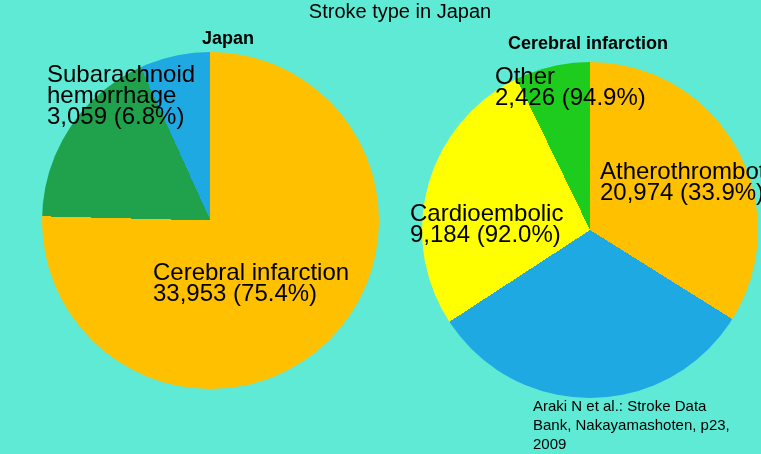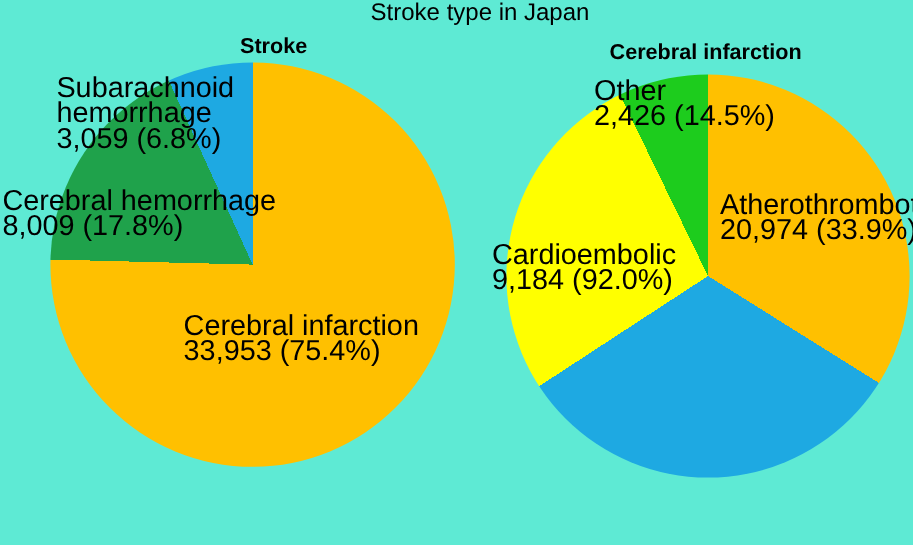--- a/index.html
+++ b/index.html
@@ -56,33 +56,34 @@
     white-space: pre-line;
   }
 </style>
 </head>
 <body>
 
 <div class="canvas">
 
   <div class="main-title">Stroke type in Japan</div>
 
-  <div class="chart-subtitle subtitle-left">Stroke</div>
+  <div class="chart-subtitle subtitle-left">Japan</div>
   <div class="pie pie-left" style="background: conic-gradient(rgb(255, 192, 0) 0deg, rgb(255, 192, 0) 271.44deg, rgb(31, 162, 75) 271.44deg, rgb(31, 162, 75) 335.52deg, rgb(30, 169, 226) 335.52deg, rgb(30, 169, 226) 360deg);"></div>
   <div class="slice-label lbl-subarachnoid">Subarachnoid
 hemorrhage
 3,059 (6.8%)</div>
-  <div class="slice-label lbl-cer-hem">Cerebral hemorrhage
-8,009 (17.8%)</div>
   <div class="slice-label lbl-cer-inf">Cerebral infarction
 33,953 (75.4%)</div>
 
   <div class="chart-subtitle subtitle-right">Cerebral infarction</div>
   <div class="pie pie-right" style="background: conic-gradient(rgb(255, 192, 0) 0deg, rgb(255, 192, 0) 122.04deg, rgb(30, 169, 226) 122.04deg, rgb(30, 169, 226) 236.88deg, rgb(255, 255, 0) 236.88deg, rgb(255, 255, 0) 334.08deg, rgb(29, 204, 29) 334.08deg, rgb(29, 204, 29) 360deg);"></div>
   <div class="slice-label lbl-other">Other
-2,426 (14.5%)</div>
+2,426 (94.9%)</div>
   <div class="slice-label lbl-athero">Atherothrombotic
 20,974 (33.9%)</div>
   <div class="slice-label lbl-cardio">Cardioembolic
 9,184 (92.0%)</div>
 
+  <div class="citation">Araki N et al.: Stroke Data
+Bank, Nakayamashoten, p23,
+2009</div>
 
 </div>
 
 </body></html>

